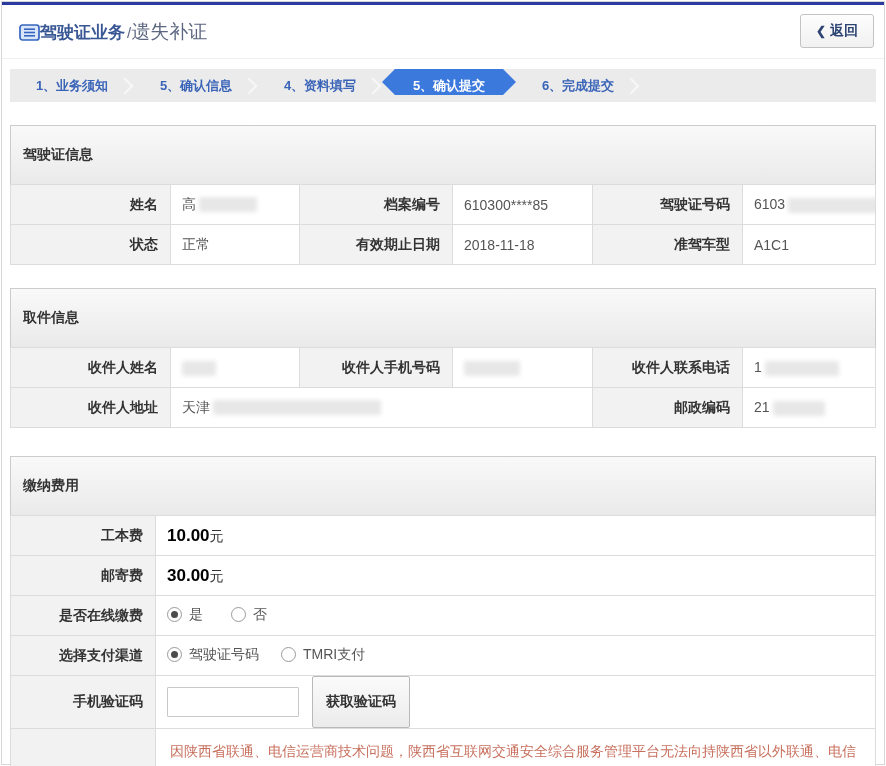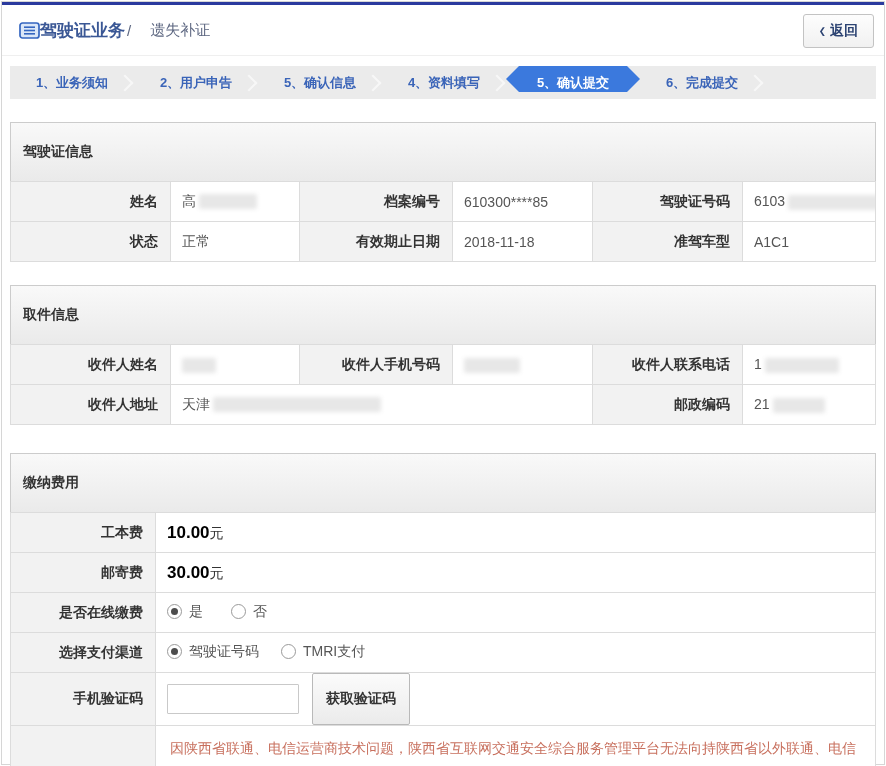--- a/index.html
+++ b/index.html
@@ -15,27 +15,27 @@
     margin: 1px; border: 1px solid #d6d6d6;
     background: #fff; position: relative;
   }
   .topbar { height: 3px; background: #2b3a9e; }
 
   
   .header { position: relative; padding: 14px 12px 13px 17px; border-bottom: 1px solid #efefef; }
   .header-title-wrap { display: flex; align-items: center; }
   .header-title { color: #3a5795; font-weight: bold; font-size: 17px; }
   .header-sep { color: #5c6680; font-size: 15px; margin-left: 2px; }
-  .header-subtitle { color: #5c6680; font-size: 15px; margin-left: 19px; }
+  .header-subtitle { color: #5c6680; font-size: 19px; }
   .back-btn {
     position: absolute; right: 10px; top: 9px;
     background: linear-gradient(#fdfdfd, #f1f1f1);
     border: 1px solid #c3c3c3; border-radius: 3px;
     padding: 7px 15px; font-size: 14px; font-weight: bold; color: #2d4473;
-    cursor: pointer; font-family: Liberation Mono, monospace;
+    cursor: pointer; font-family: Liberation Sans, sans-serif;
   }
   .back-btn .chev { font-size: 12px; margin-right: 4px; }
 
   
   .steps { margin: 10px 8px 0 8px; height: 33px; background: #ebebeb; display: flex; position: relative; }
   .step {
     width: 124px; height: 26px; line-height: 33px; text-align: center;
     color: #3a64b8; font-weight: bold; font-size: 13px; position: relative;
     cursor: pointer;
   }
@@ -126,21 +126,20 @@
       <span class="header-sep">/</span>
       <span class="header-subtitle">遗失补证</span>
     </div>
     <button class="back-btn">
       <span class="chev">❮</span><span>返回</span>
     </button>
   </div>
 
   <div class="steps">
     <div class="step">1、业务须知</div>
-    <div class="step">2、用户申告</div>
     <div class="step">5、确认信息</div>
     <div class="step">4、资料填写</div>
     <div class="step active">5、确认提交</div>
     <div class="step">6、完成提交</div>
   </div>
 
   <div class="section first">
     <div class="section-head">驾驶证信息</div>
     <table class="grid">
       <colgroup>

